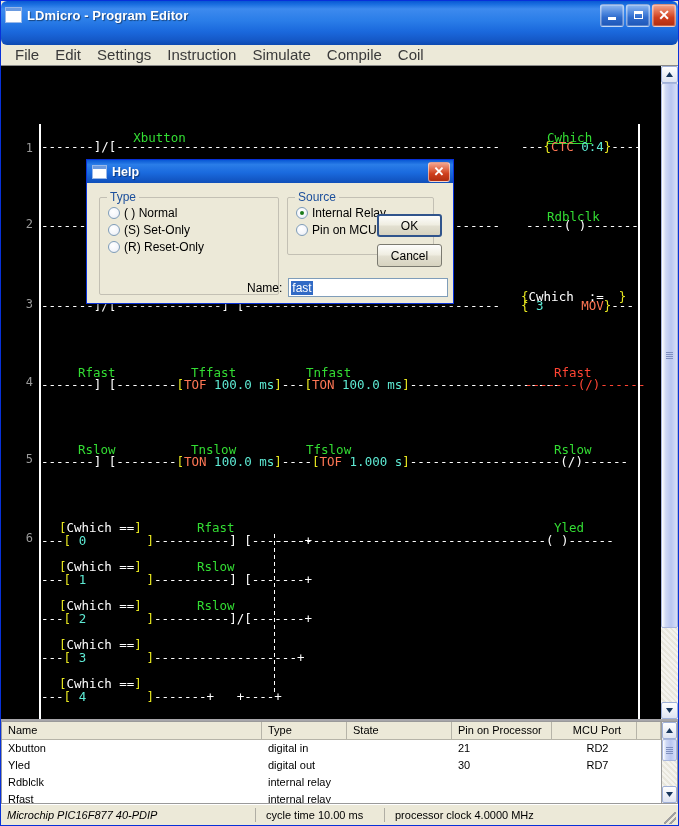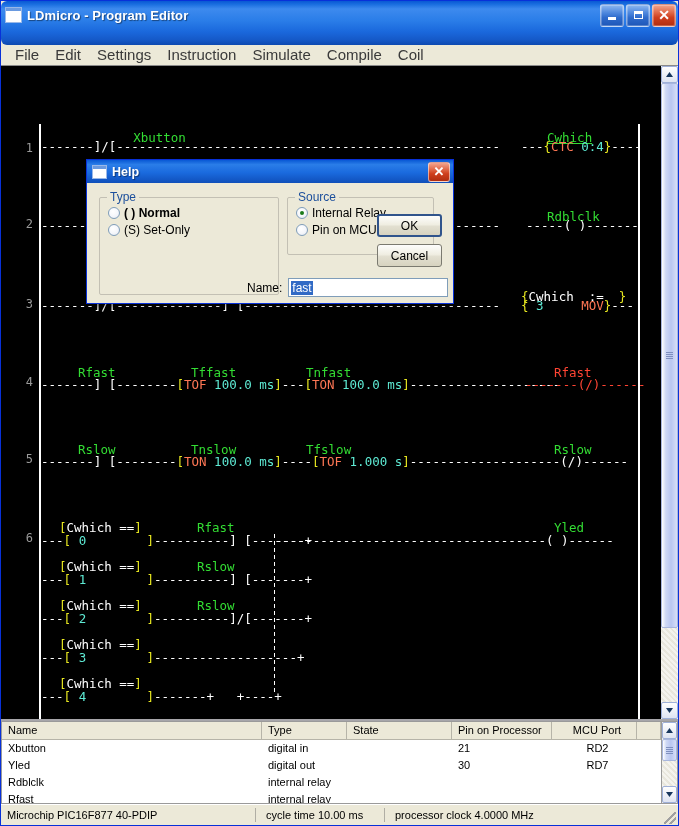--- a/index.html
+++ b/index.html
@@ -327,27 +327,31 @@
     <div class="dialog">
       <div class="dlg-title">
         <div class="dlg-icon"></div>
         <div class="dlg-title-text">Help</div>
         <div class="dlg-close">✕</div>
       </div>
       <div class="dlg-body">
 
         <div class="gbox" style="left:12px;top:14px;width:178px;height:96px;">
           <div class="gbox-legend">Type</div>
-          <div class="radio-row" style="margin-top:8px;font-weight:bold;">
+          <div class="radio-row" style="margin-top:8px;">
             <div class="radio"></div>
             <div class="radio-label">( ) Normal</div>
           </div>
           <div class="radio-row">
             <div class="radio"></div>
             <div class="radio-label">(S) Set-Only</div>
+          </div>
+          <div class="radio-row">
+            <div class="radio"></div>
+            <div class="radio-label">(R) Reset-Only</div>
           </div>
         </div>
 
         <div class="gbox" style="left:200px;top:14px;width:145px;height:56px;">
           <div class="gbox-legend">Source</div>
           <div class="radio-row" style="margin-top:8px;">
             <div class="radio on"></div>
             <div class="radio-label">Internal Relay</div>
           </div>
           <div class="radio-row">
@@ -425,21 +429,21 @@
       </div>
       <div class="sb-btn">
         <svg width="7" height="5" viewBox="0 0 7 5">
             <path d="M0 0 L7 0 L3.5 5 Z" fill="#17365d"></path>
           </svg>
       </div>
     </div>
   </div>
 
   <div class="statusbar">
-    <div class="sb-cell" style="width:250px;">Microchip PIC16F877 40-PDIP</div>
+    <div class="sb-cell" style="width:250px;font-style:italic;">Microchip PIC16F877 40-PDIP</div>
     <div class="sb-sep"></div>
     <div class="sb-cell" style="width:120px;">cycle time 10.00 ms</div>
     <div class="sb-sep"></div>
     <div class="sb-cell" style="flex:1 1 auto;">processor clock 4.0000 MHz</div>
     <div class="grip-corner"></div>
   </div>
 
 </div>
 
 </body></html>

